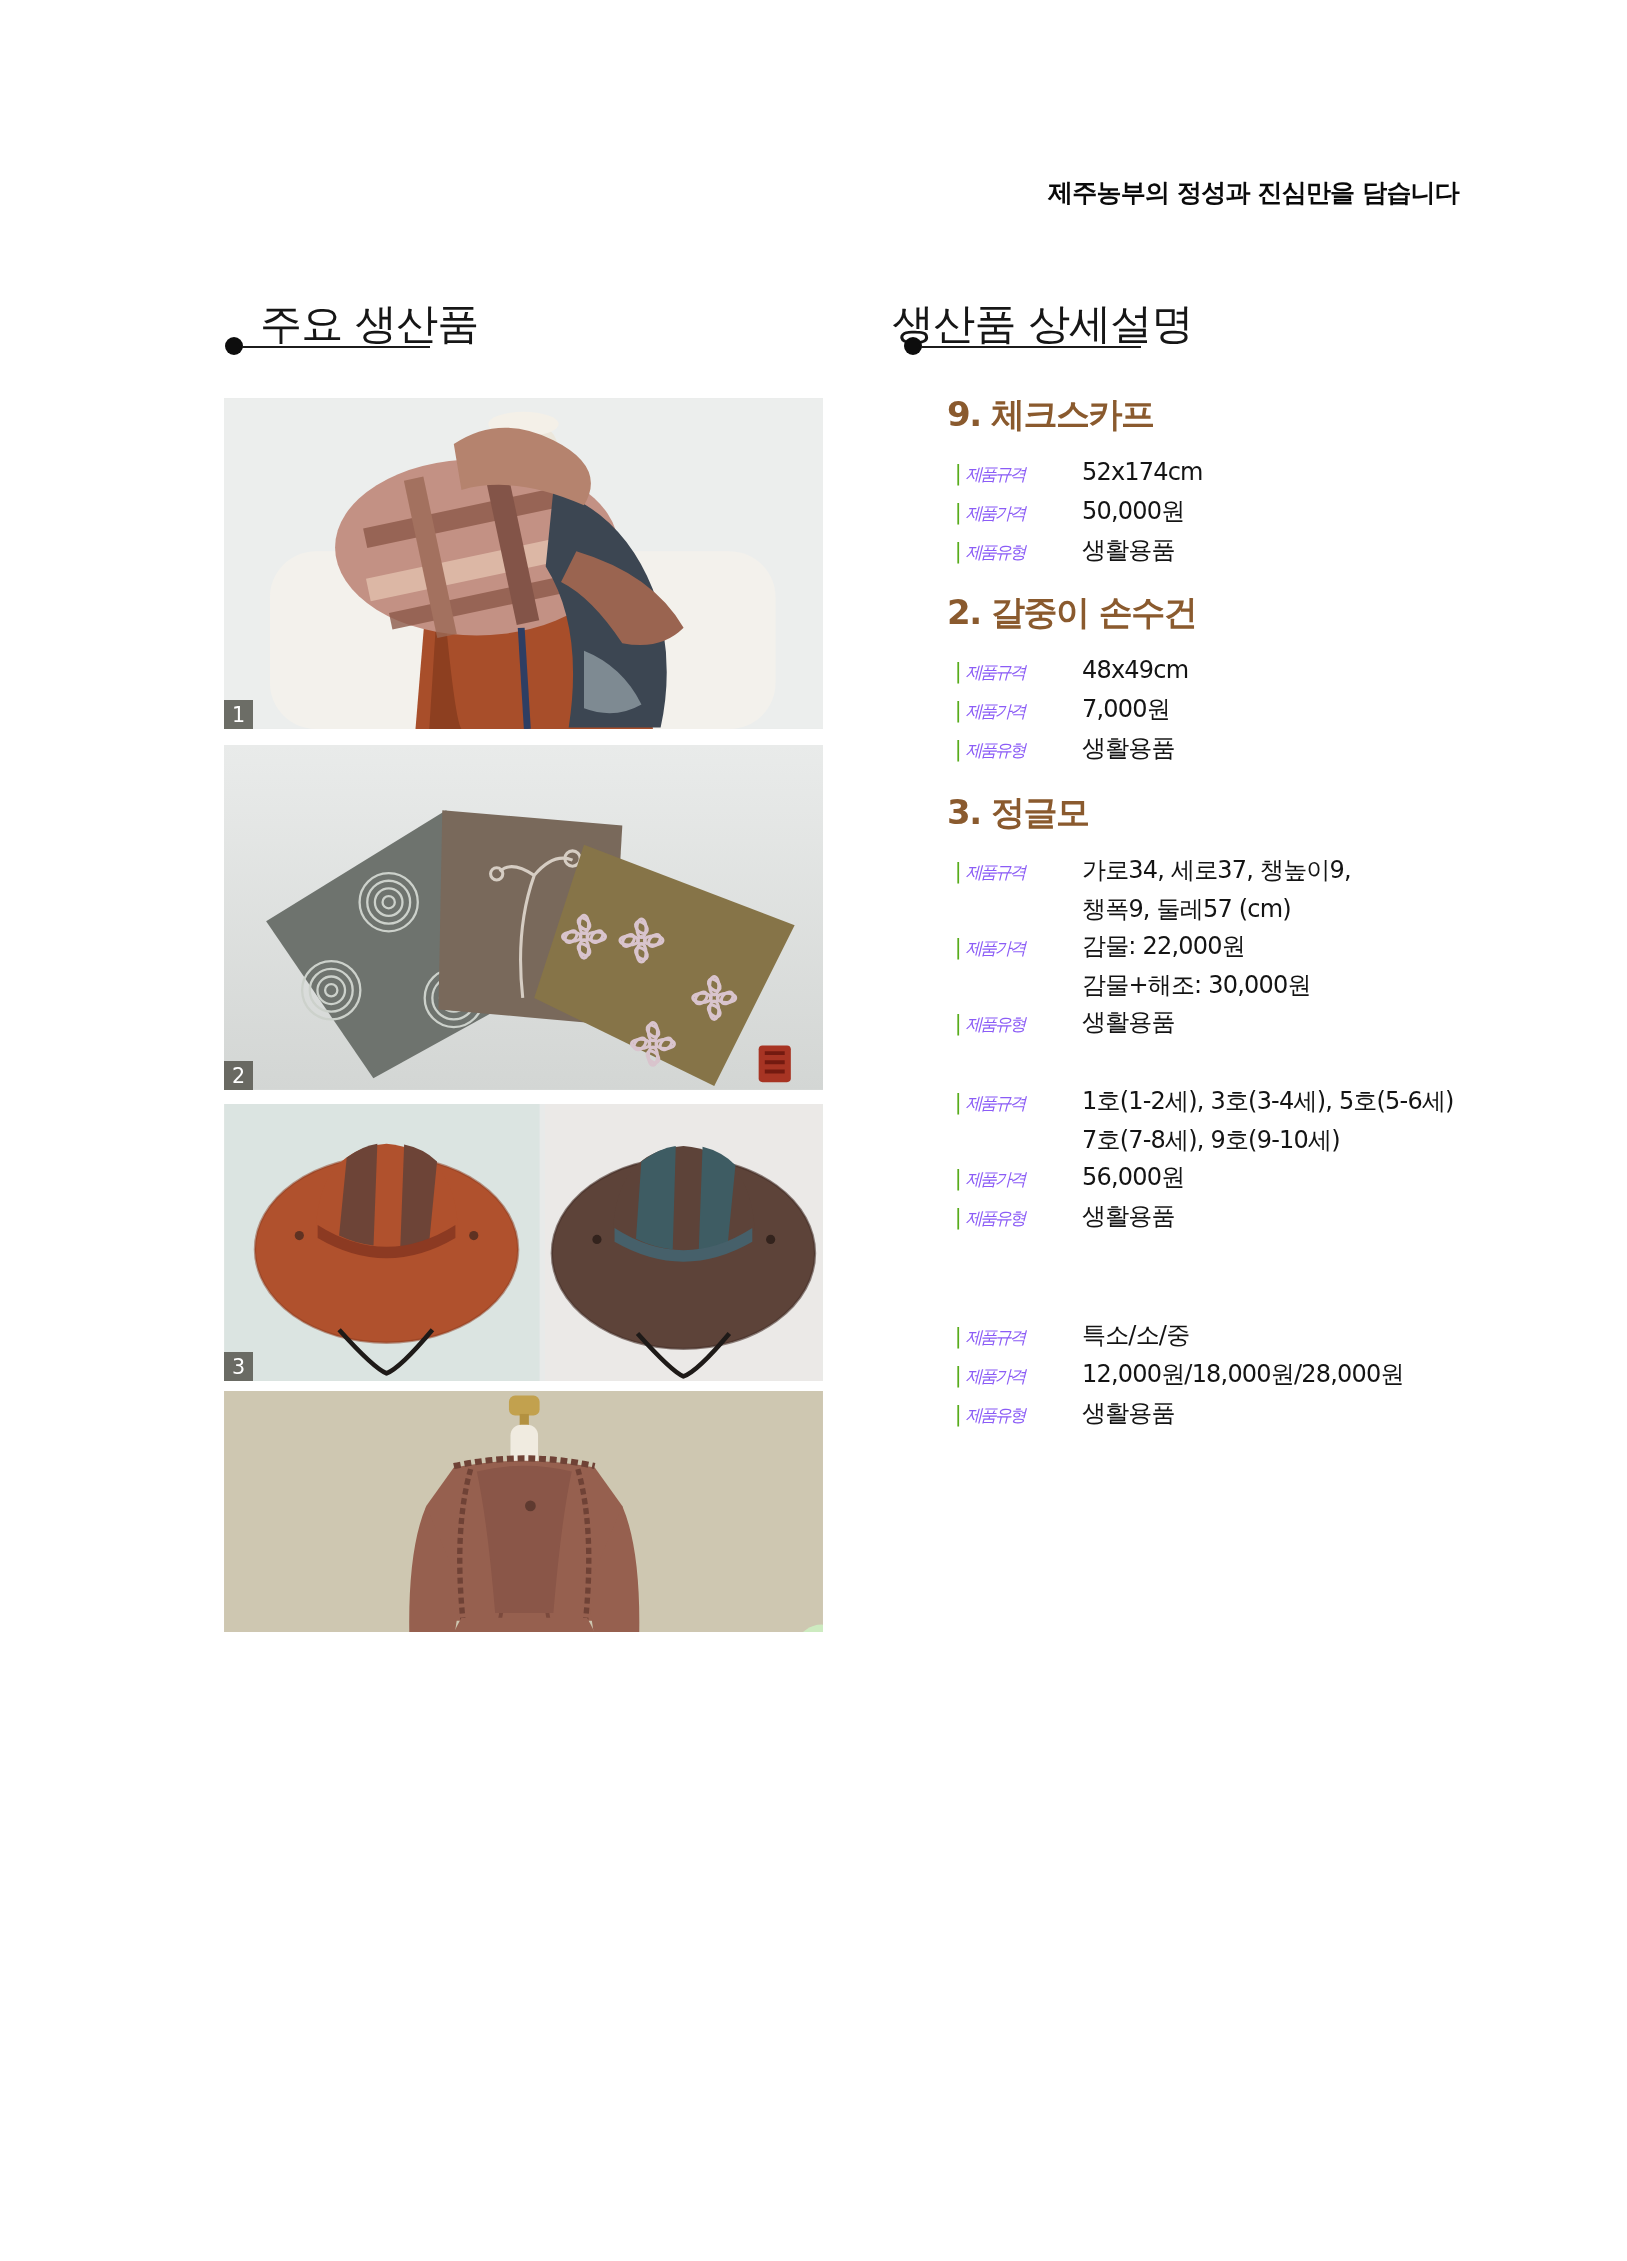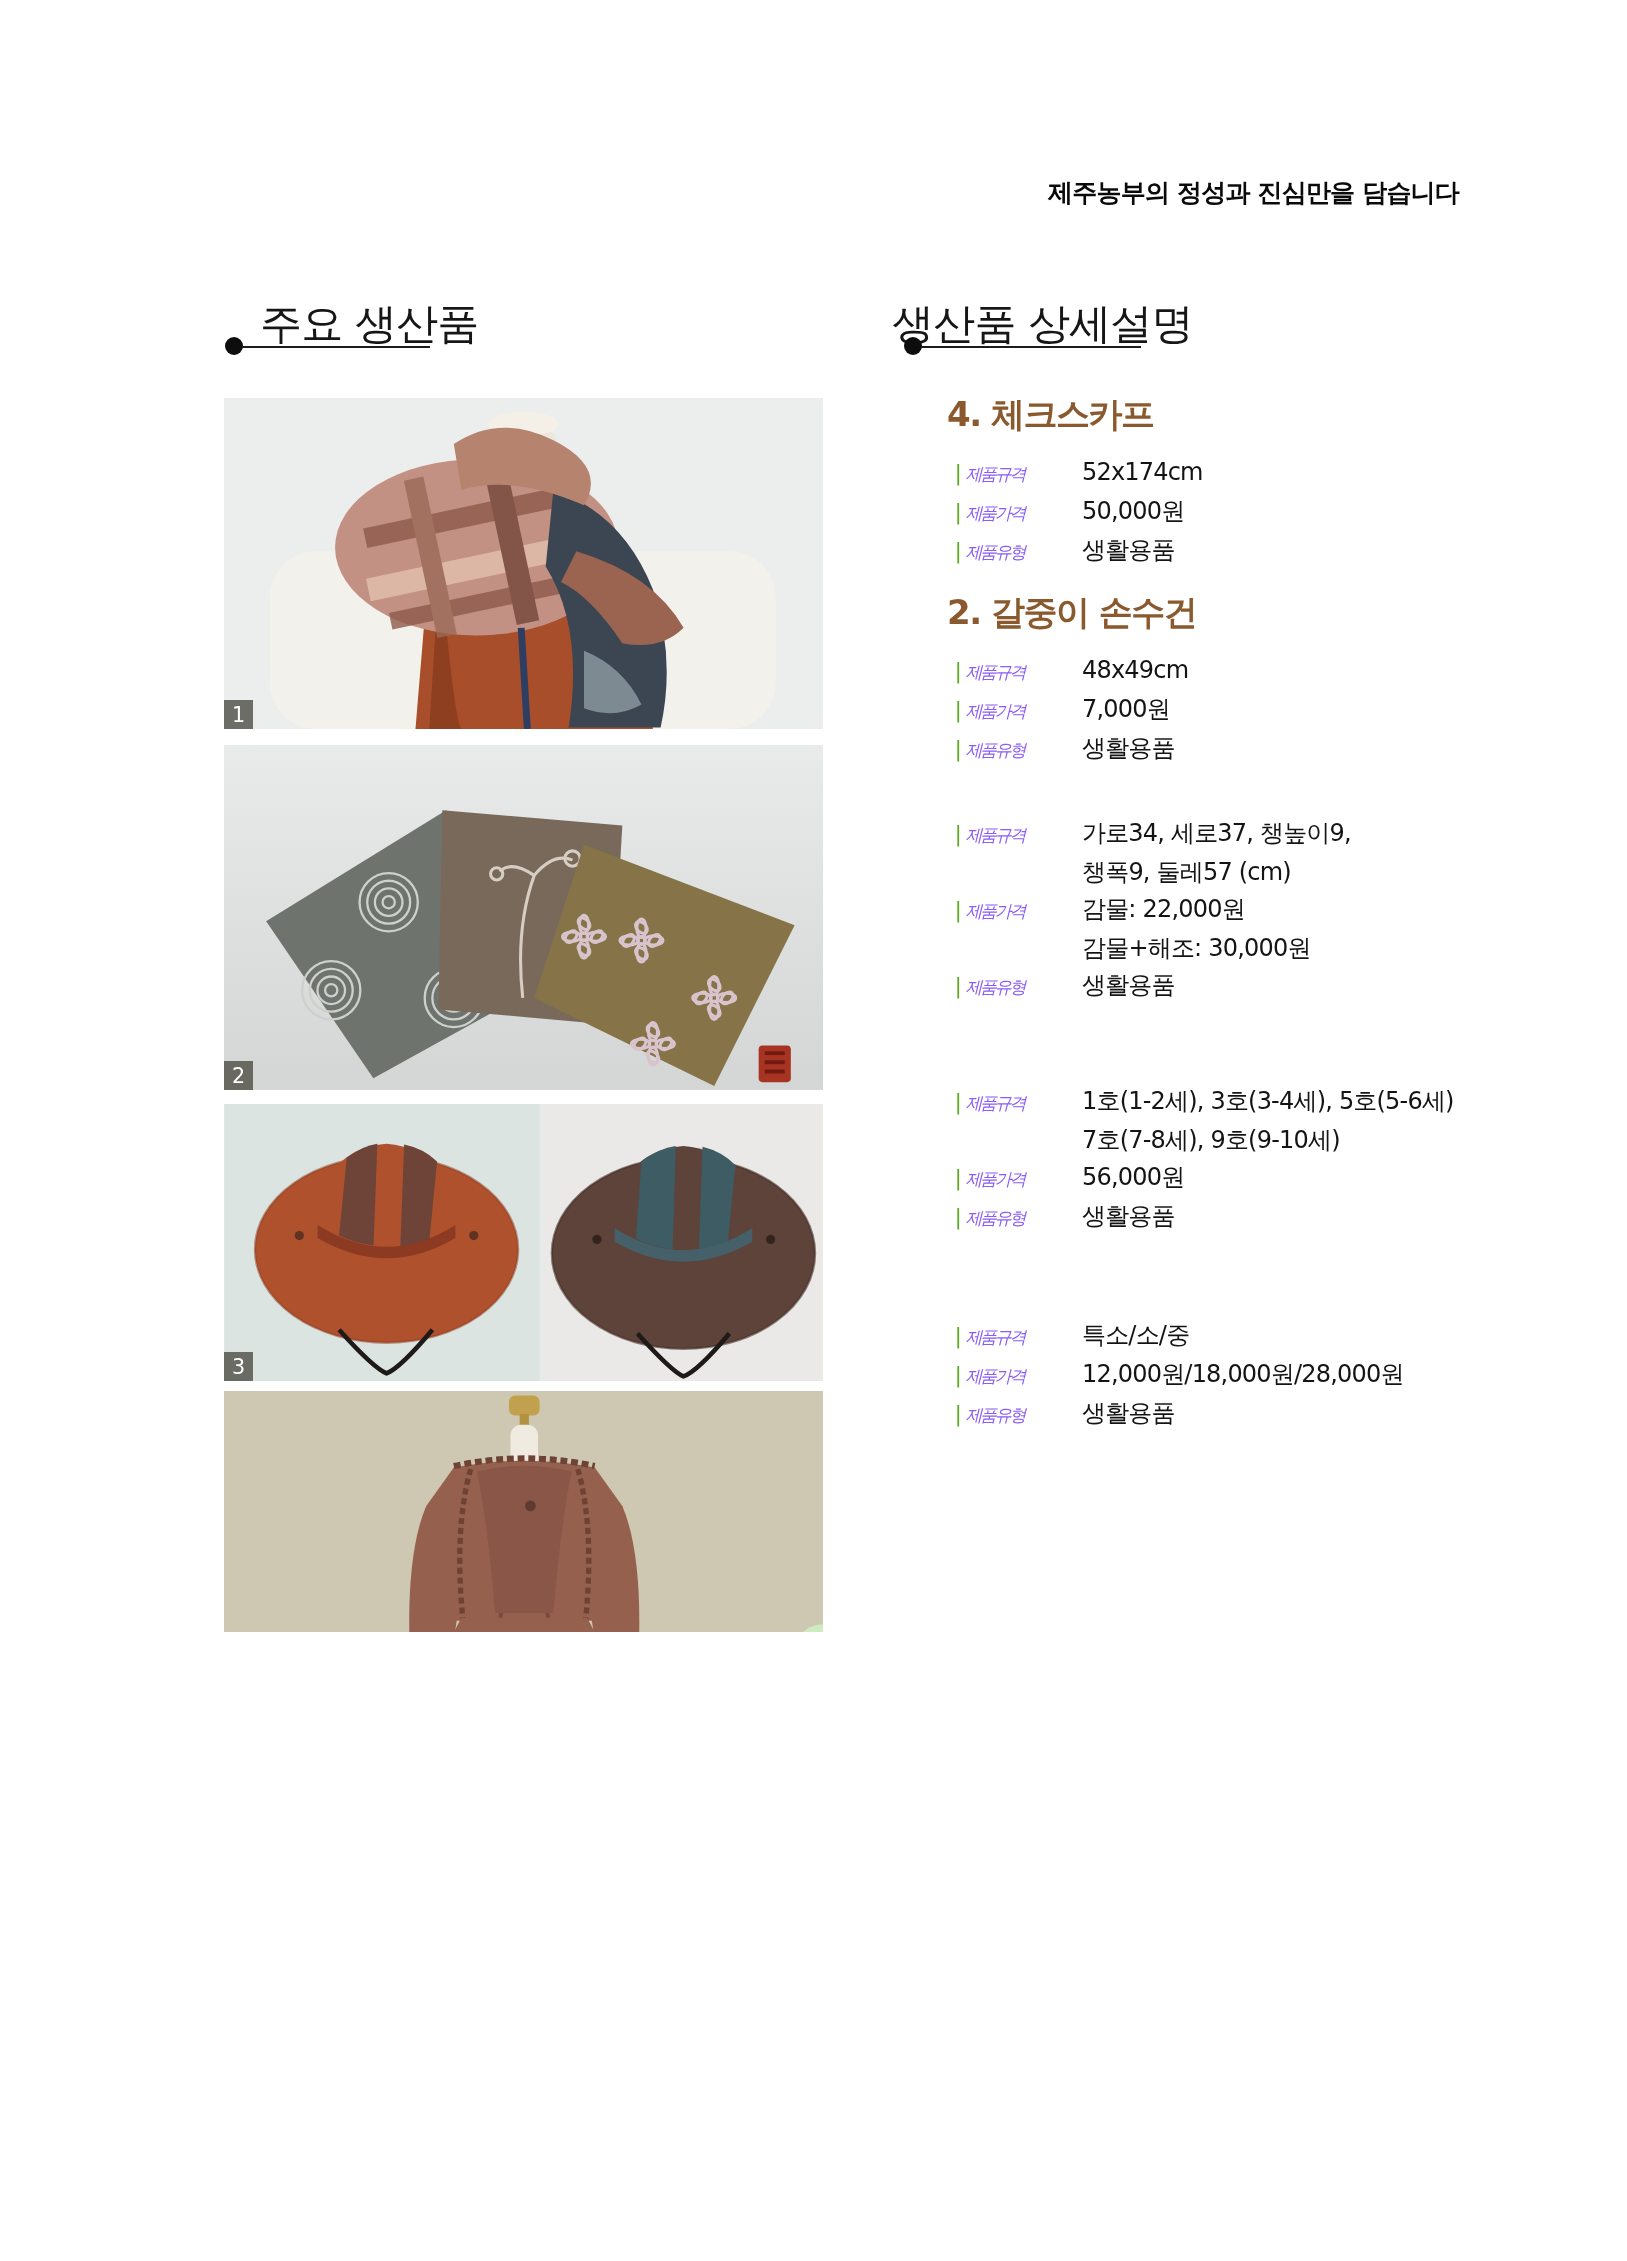--- a/index.html
+++ b/index.html
@@ -246,21 +246,21 @@
           <ellipse cx="612" cy="320" rx="16" ry="13" fill="#6a6a64"></ellipse>
         <ellipse cx="662" cy="312" rx="27" ry="23" fill="#dcbd90"></ellipse>
           <ellipse cx="662" cy="320" rx="16" ry="13" fill="#6a6a64"></ellipse>
         <use href="#bhead" x="638" y="140"></use>
       </g>
     </svg>
     <div class="badge">5</div>
   </figure>
 
   <section class="product" style="top:385px;">
-    <div class="ptitle">4. 체크스카프</div>
+    <div class="ptitle">9. 체크스카프</div>
     <div class="rows">
       <div class="row">
         <span class="bar">|</span>
         <span class="label">제품규격</span>
         <span class="value">52x174cm</span>
       </div>
       <div class="row">
         <span class="bar">|</span>
         <span class="label">제품가격</span>
         <span class="value">50,000원</span>
@@ -288,20 +288,21 @@
       </div>
       <div class="row">
         <span class="bar">|</span>
         <span class="label">제품유형</span>
         <span class="value">생활용품</span>
       </div>
     </div>
   </section>
 
   <section class="product" style="top:783px;">
+    <div class="ptitle">3. 정글모</div>
     <div class="rows">
       <div class="row">
         <span class="bar">|</span>
         <span class="label">제품규격</span>
         <span class="value">가로34, 세로37, 챙높이9,</span>
       </div>
       <div class="row cont">
         <span class="value">챙폭9, 둘레57 (cm)</span>
       </div>
       <div class="row">

